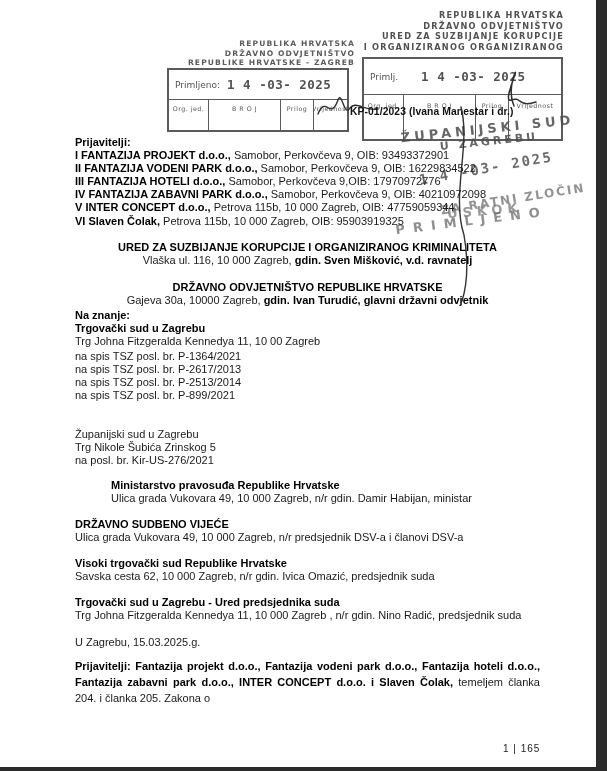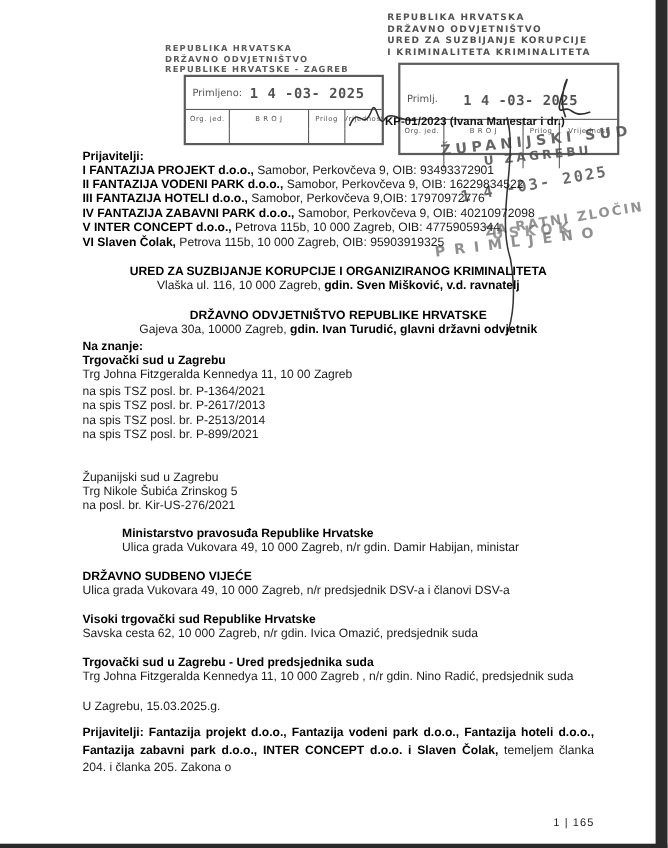--- a/index.html
+++ b/index.html
@@ -10,30 +10,30 @@
     overflow:hidden;
     font-family:"Liberation Sans",sans-serif;
     color:#1a1a1a;
   }
   
   .edge-right{position:absolute;top:0;right:0;width:11px;height:771px;background:#2b2b2b;}
   .edge-bottom{position:absolute;bottom:0;left:0;width:607px;height:4px;background:#2b2b2b;}
 
   
   .stamp{color:#3f3f3f;font-family:"DejaVu Sans",sans-serif;}
-  .stamp-head{position:absolute;text-align:left;}
+  .stamp-head{position:absolute;text-align:right;}
   .stamp-head div{white-space:nowrap;}
   .st-left-head{left:150px;top:39px;width:205px;font-size:7.6px;letter-spacing:1.1px;line-height:9.6px;font-weight:bold;opacity:.85;}
   .st-right-head{left:352px;top:10px;width:212px;font-size:8.2px;letter-spacing:1.2px;line-height:10.6px;font-weight:bold;opacity:.9;}
   .stamp-box{position:absolute;border:2px solid #4a4a4a;box-sizing:border-box;opacity:.9;}
   .st-left-box{left:167px;top:68px;width:182px;height:64px;}
   .st-right-box{left:362px;top:57px;width:201px;height:84px;}
   .sb-row1{display:flex;align-items:center;border-bottom:1px solid #4a4a4a;box-sizing:border-box;padding-left:6px;}
   .st-left-box .sb-row1{height:30px;}
-  .st-right-box .sb-row1{height:36px;margin-top:14px;}
+  .st-right-box .sb-row1{height:36px;}
   .sb-label{font-size:9px;margin-right:7px;}
   .sb-date{font-family:"DejaVu Sans Mono",monospace;font-weight:bold;font-size:12.5px;letter-spacing:.5px;white-space:nowrap;}
   .sb-cols{display:flex;box-sizing:border-box;}
   .sb-cols .c{border-right:1px solid #4a4a4a;box-sizing:border-box;display:flex;align-items:center;justify-content:center;text-align:center;font-size:6.3px;letter-spacing:.5px;overflow:hidden;}
   .sb-cols .c:last-child{border-right:none;}
   .st-left-box .sb-cols.hdr{height:17px;}
   .st-left-box .sb-cols.empty{height:13px;}
   .st-right-box .sb-cols.hdr{height:20px;}
   .st-right-box .sb-cols.empty{height:24px;}
   .c.c1{width:40px;}.c.c2{width:72px;}.c.c3{width:33px;}.c.c4{flex:1;}
@@ -87,21 +87,21 @@
     </div>
   </div>
   <svg class="ink" style="left:300px;top:88px;" width="80" height="40">
     <path d="M18,26 C26,6 30,34 38,12 C42,2 44,30 50,20 C56,12 66,24 78,21" stroke="#2f2f2f" stroke-width="1.4" fill="none" stroke-linecap="round"></path>
   </svg>
 
   <div class="stamp stamp-head st-right-head">
     <div>REPUBLIKA HRVATSKA</div>
     <div>DRŽAVNO ODVJETNIŠTVO</div>
     <div>URED ZA SUZBIJANJE KORUPCIJE</div>
-    <div>I KRIMINALITETA KRIMINALITETA</div>
+    <div>I ORGANIZIRANOG ORGANIZIRANOG</div>
   </div>
   <div class="stamp stamp-box st-right-box">
     <div class="sb-row1">
       <span class="sb-label">Primlj.</span>
       <span class="sb-date" style="margin-left:16px;">1 4 -03- 2025</span>
     </div>
     <div class="sb-cols hdr">
       <div class="c c1">Org. jed.</div>
       <div class="c c2">B R O J</div>
       <div class="c c3">Prilog</div>

